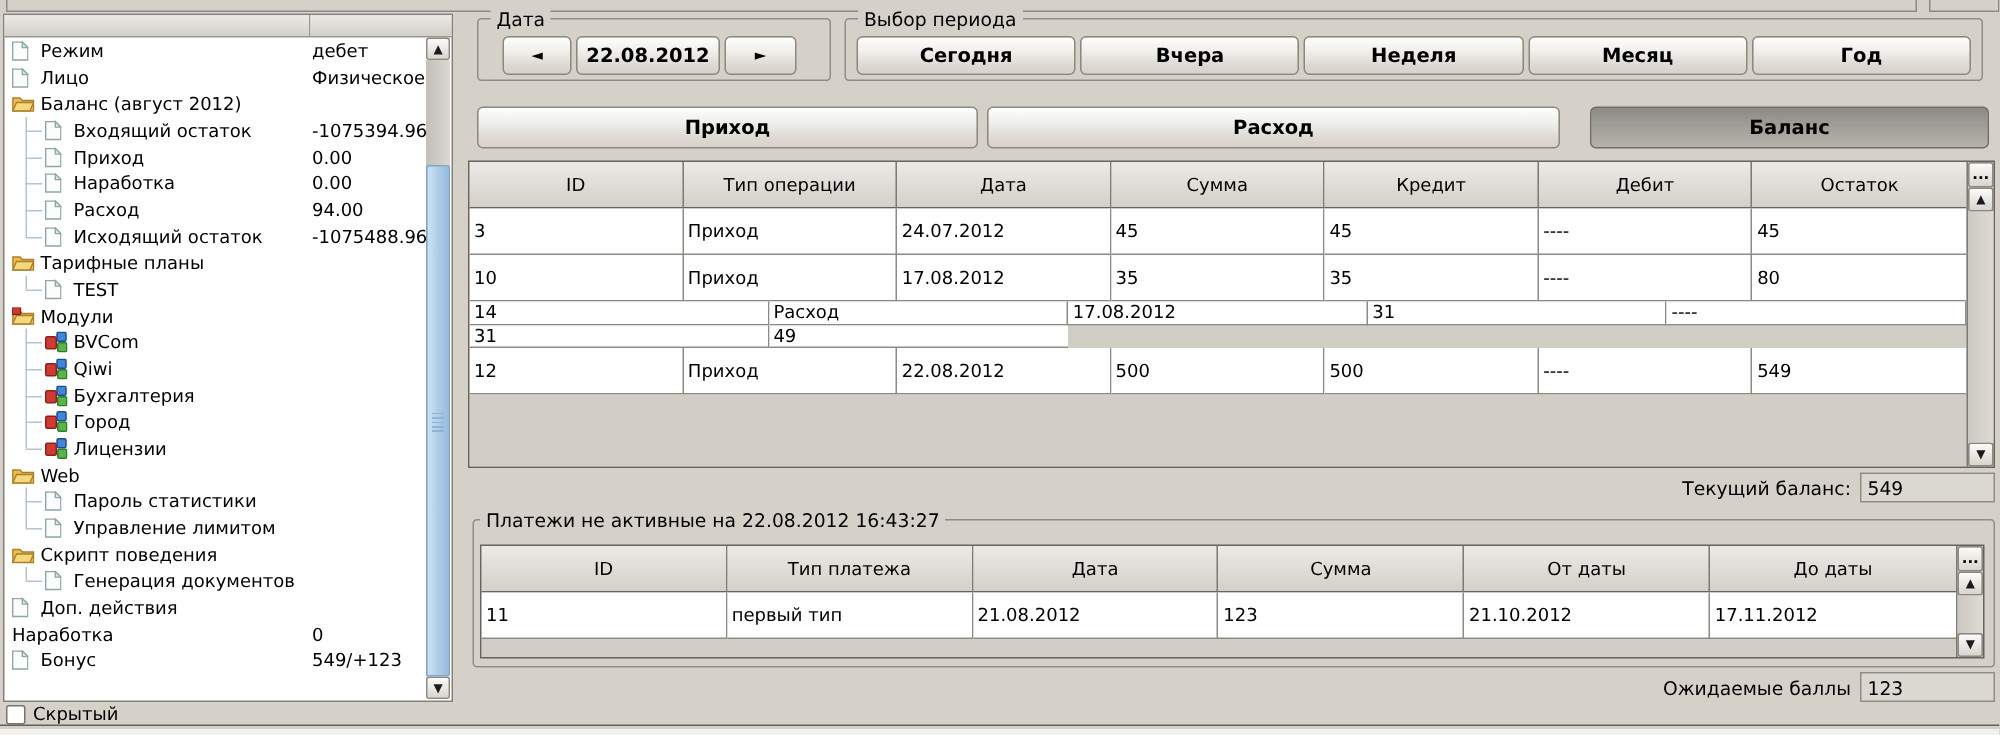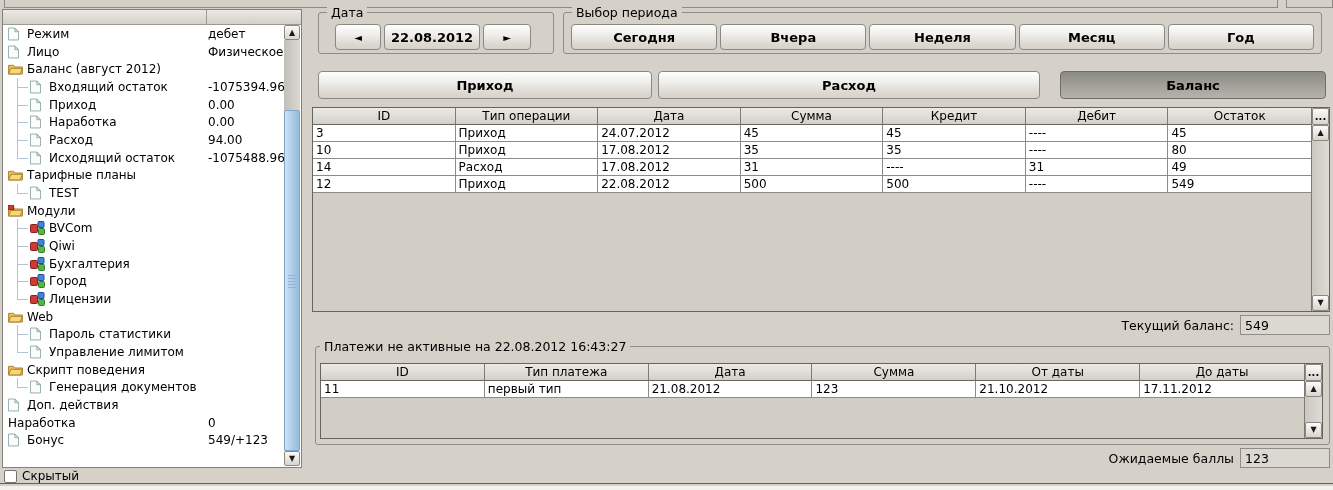--- a/index.html
+++ b/index.html
@@ -78,21 +78,21 @@
   .tab-btn { position:absolute; top:71px; height:28px; }
   #tab-0 { left:318px; width:334px; }
   #tab-1 { left:658px; width:382px; }
   #tab-2 { left:1060px; width:266px; }
 
   
   .dtable { position:absolute; display:flex; border:1px solid #66645e; background:#d2cec6; }
   #main-table { left:312px; top:107px; width:1018px; height:205px; }
   #payments-table { position:absolute; left:4px; right:6px; top:16px; height:76px; display:flex; border:1px solid #66645e; background:#d2cec6; }
   .dt-main { flex:1; display:flex; flex-direction:column; overflow:hidden; }
-  .dt-row { display:grid; height:17px; flex:none; }
+  .dt-row { display:grid; height:31px; flex:none; }
   .dt-row.header > div { background:linear-gradient(var(--hdr-top,#eceae6),var(--hdr-bot,#d3d0c9));
         border-right:1px solid #7c7a74; border-bottom:1px solid #66645e;
         display:flex; align-items:center; justify-content:center; font-size:12px; overflow:hidden; }
   .dt-row.header > div:last-child { border-right:none; }
   .dt-row.body > div { background:#fff; border-right:1px solid #8d8b85; border-bottom:1px solid #8d8b85;
         padding-left:3px; display:flex; align-items:center; font-size:12px; overflow:hidden; white-space:nowrap; }
   .dt-row.body > div:last-child { border-right:none; }
   .dt-filler { flex:1; background:#d2cec6; }
   .dt-sbcol { flex:none; width:18px; display:flex; flex-direction:column; border-left:1px solid #7c7a74; }
   .dt-corner { flex:none; height:17px; border:1px solid #8b897f; border-radius:2px;
@@ -422,21 +422,21 @@
       </div>
       <div class="dt-row body" style="grid-template-columns: repeat(7, 1fr);">
         <div>10</div>
         <div>Приход</div>
         <div>17.08.2012</div>
         <div>35</div>
         <div>35</div>
         <div>----</div>
         <div>80</div>
       </div>
-      <div class="dt-row body" style="grid-template-columns: repeat(7, 1fr);">
+      <div class="dt-row body" style="grid-template-columns: repeat(5, 1fr);">
         <div>14</div>
         <div>Расход</div>
         <div>17.08.2012</div>
         <div>31</div>
         <div>----</div>
         <div>31</div>
         <div>49</div>
       </div>
       <div class="dt-row body" style="grid-template-columns: repeat(7, 1fr);">
         <div>12</div>

